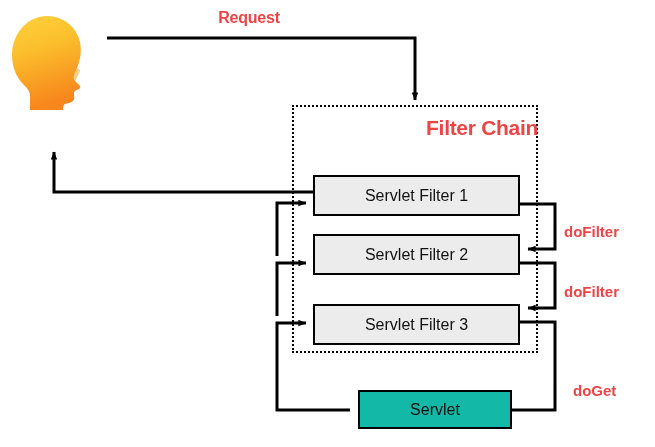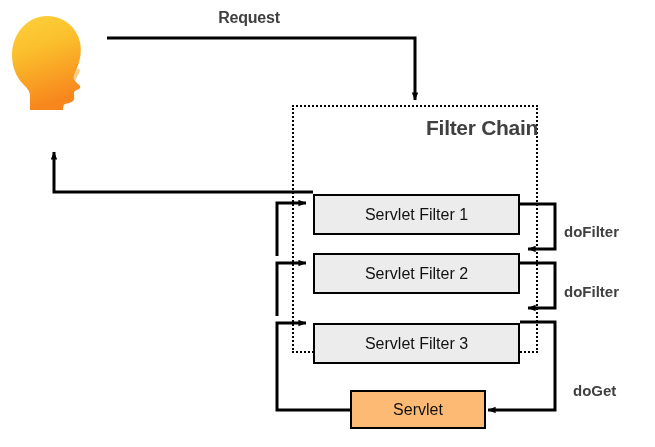--- a/index.html
+++ b/index.html
@@ -22,21 +22,21 @@
     position: absolute;
     left: 0;
     top: 0;
     width: 655px;
     height: 447px;
   }
 
   
   .lbl {
     position: absolute;
-    color: #404040;
+    color: #ef4444;
     white-space: nowrap;
     line-height: 1;
   }
   .lbl-bold {
     font-weight: bold;
   }
 
   #label-request {
     left: 0; top: 10px;
     width: 498px;
@@ -85,31 +85,30 @@
     align-items: center;
     justify-content: center;
     font-size: 16px;
     color: #111111;
   }
   .filter-box {
     left: 313px;
     width: 207px;
     height: 41px;
     background: #ececec;
-    margin-top: 19px;
   }
   #filter-box-1 { top: 175px; }
   #filter-box-2 { top: 234px; text-align: center; }
   #filter-box-3 { top: 304px; }
   #servlet-box {
-    left: 350px;
+    left: 358px;
     top: 390px;
-    width: 136px;
+    width: 154px;
     height: 39px;
-    background: #fdba74;
+    background: #14b8a6;
   }
 
   
   #filter-chain-container {
     position: absolute;
     left: 292px;
     top: 105px;
     width: 246px;
     height: 248px;
     box-sizing: border-box;

